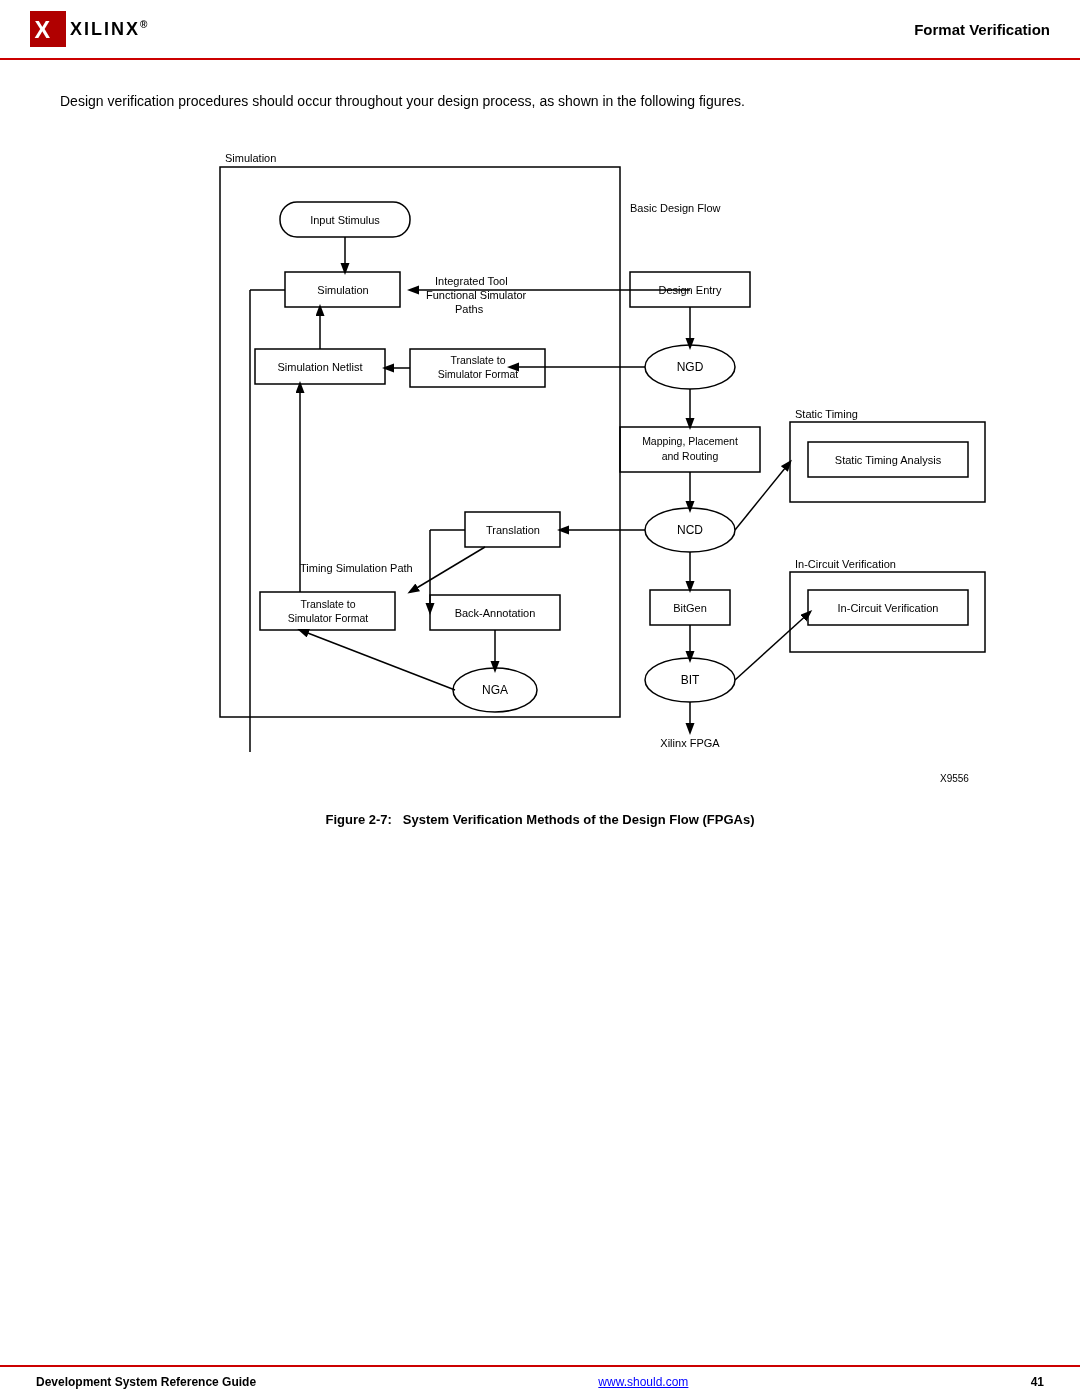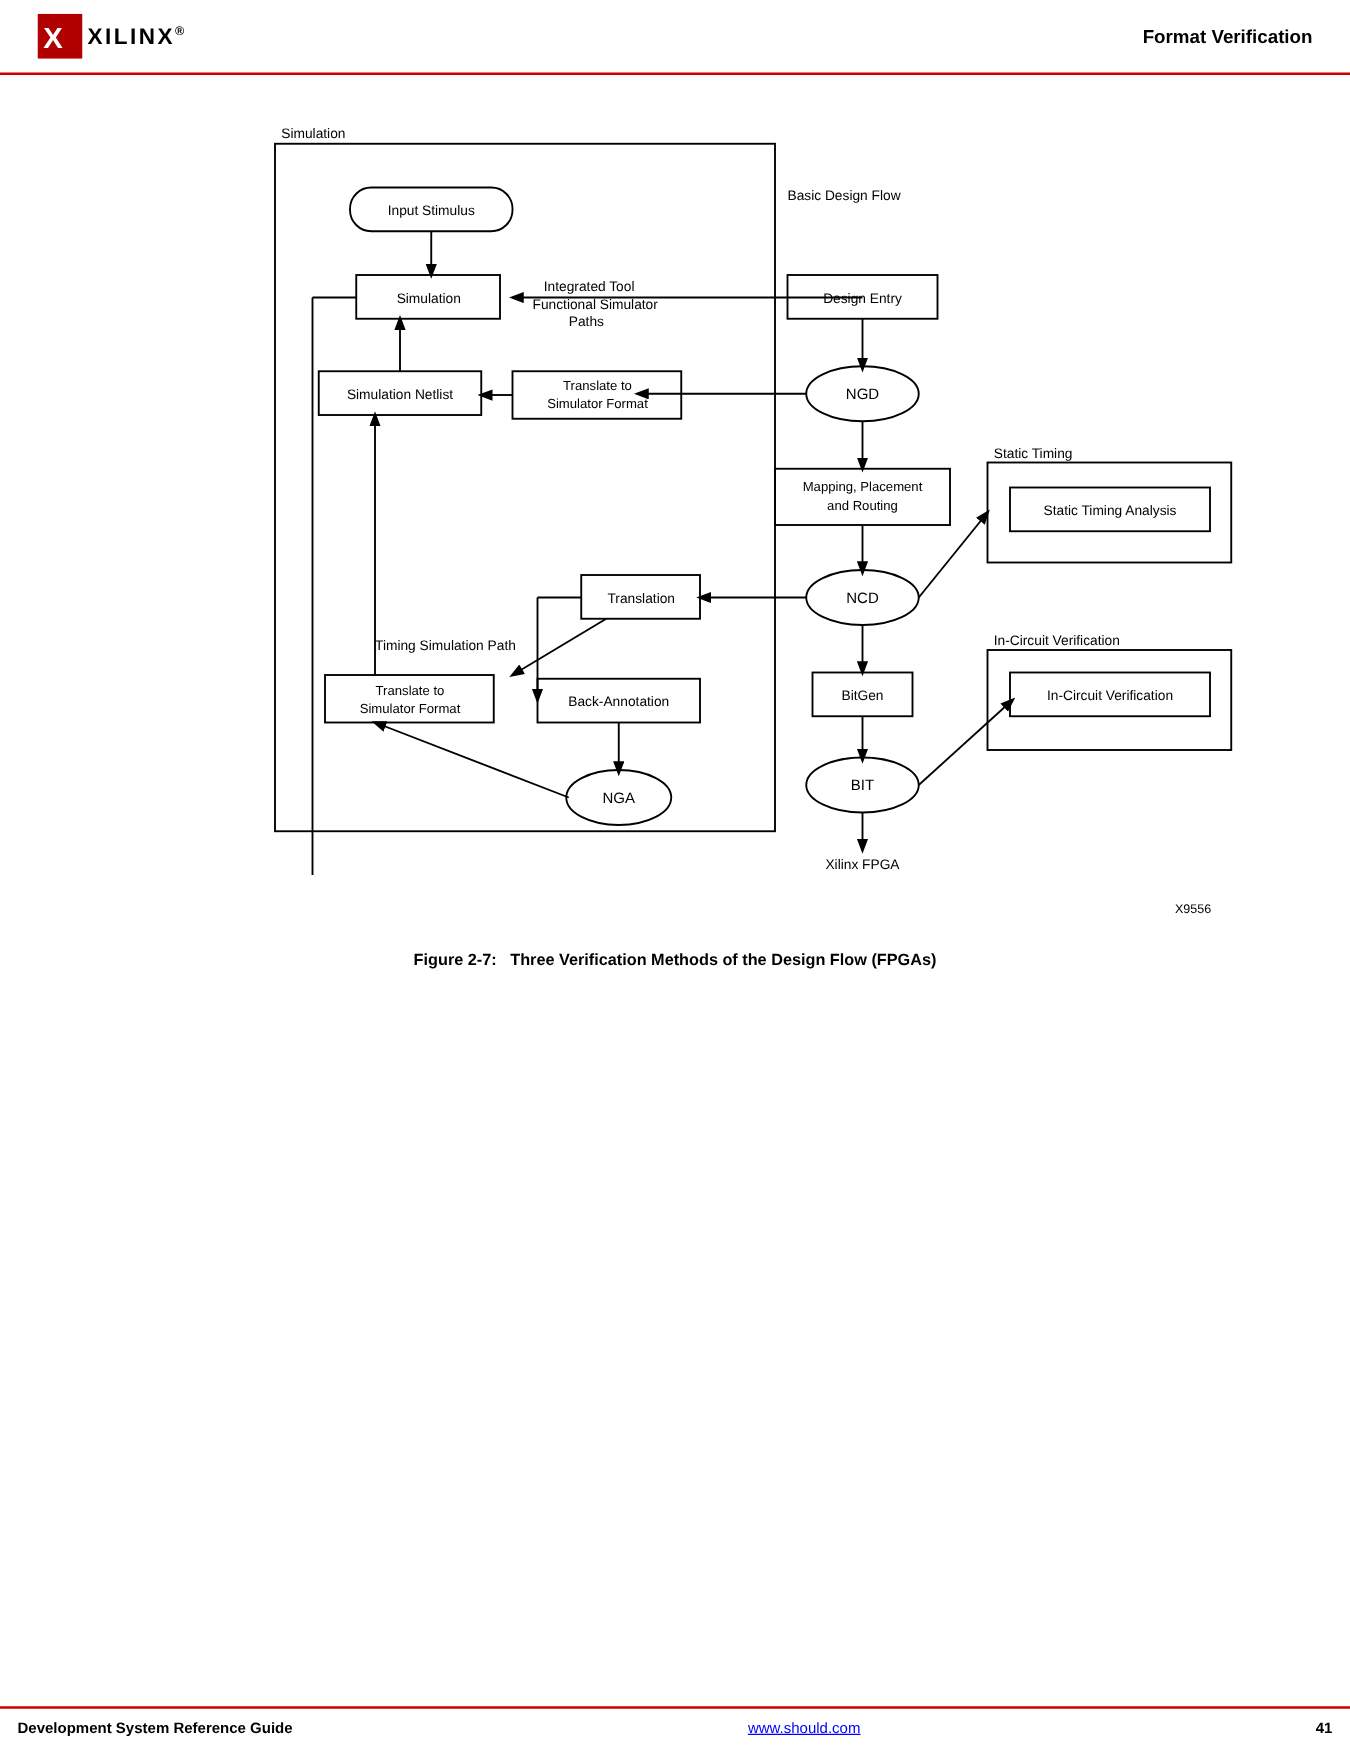--- a/index.html
+++ b/index.html
@@ -77,21 +77,21 @@
       font-weight: bold;
     }
 
     
     .footer {
       position: absolute;
       bottom: 0;
       left: 0;
       right: 0;
       border-top: 2px solid #c00;
-      padding: 8px 14px;
+      padding: 8px 36px;
       display: flex;
       align-items: center;
       justify-content: space-between;
       font-size: 12px;
     }
     .footer-left {
       font-weight: bold;
     }
     .footer-center {
       color: #00f;
@@ -111,20 +111,21 @@
     <svg class="logo-x" viewBox="0 0 40 40">
       <rect width="40" height="40" fill="#b00000"></rect>
       <text x="5" y="30" font-size="26" font-weight="bold" fill="white" font-family="Arial">X</text>
     </svg>
     <span style="font-size:18px; font-weight:bold; letter-spacing:2px;">XILINX<sup style="font-size:10px;">®</sup></span>
   </div>
   <div class="header-title">Format Verification</div>
 </div>
 
 <div class="main-content">
+  <p class="intro-text">Design verification procedures should occur throughout your design process, as shown in the following figures.</p>
 
   <div class="diagram-wrapper">
     <div class="diagram-area">
       <svg class="diagram-svg" viewBox="0 0 820 660" xmlns="http://www.w3.org/2000/svg">
         <defs>
           <marker id="arrow" markerWidth="8" markerHeight="8" refX="6" refY="3" orient="auto">
             <path d="M0,0 L0,6 L8,3 z" fill="#000"></path>
           </marker>
           <marker id="arrow-rev" markerWidth="8" markerHeight="8" refX="2" refY="3" orient="auto">
             <path d="M8,0 L8,6 L0,3 z" fill="#000"></path>
@@ -245,21 +246,21 @@
 
         <text x="740" y="640" font-size="10" fill="#000">X9556</text>
 
       </svg>
     </div>
   </div>
 
   <p class="figure-caption">
     <strong>Figure 2-7:</strong>
     &nbsp;
-    <strong>Three Verification Methods of the Design Flow (FPGAs)</strong>
+    <strong>System Verification Methods of the Design Flow (FPGAs)</strong>
   </p>
 </div>
 
 <div class="footer">
   <span class="footer-left">Development System Reference Guide</span>
   <span class="footer-center">www.should.com</span>
   <span class="footer-right">41</span>
 </div>
 
 </body></html>

